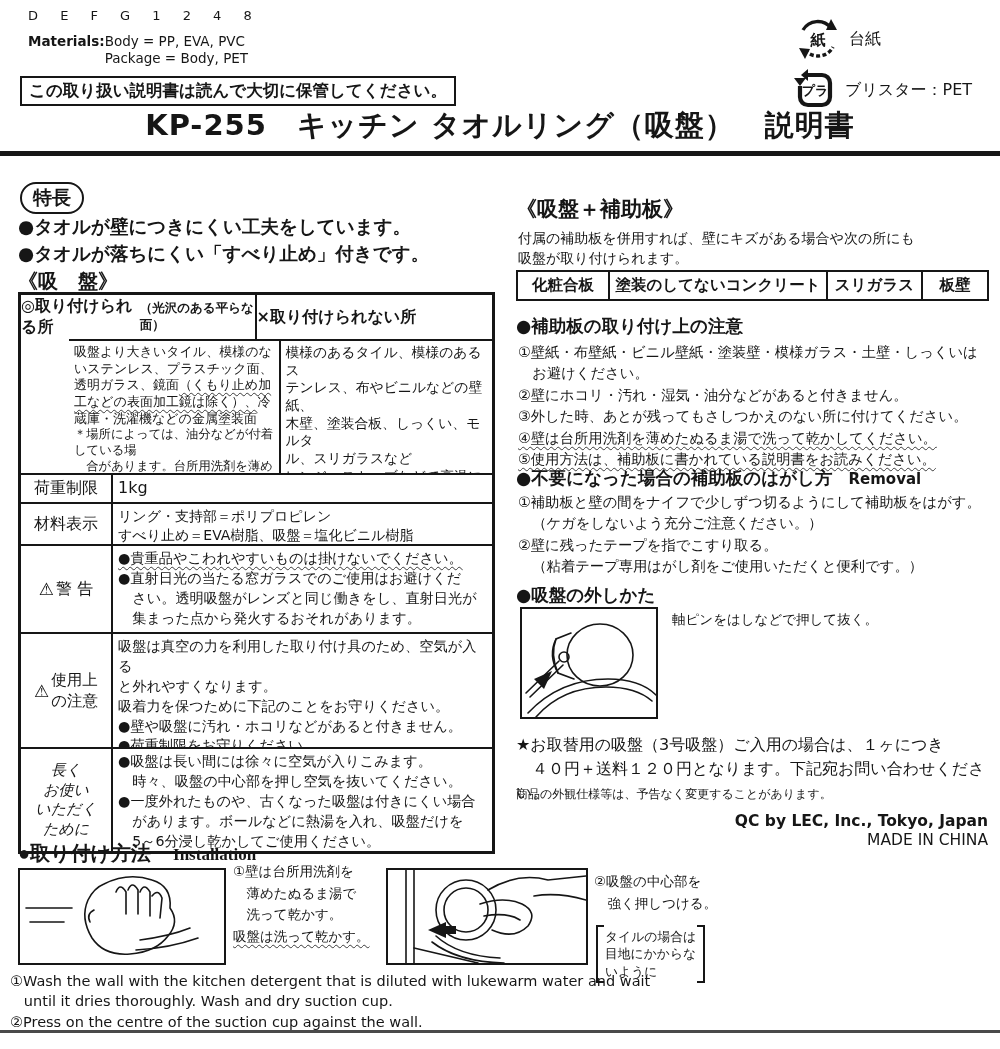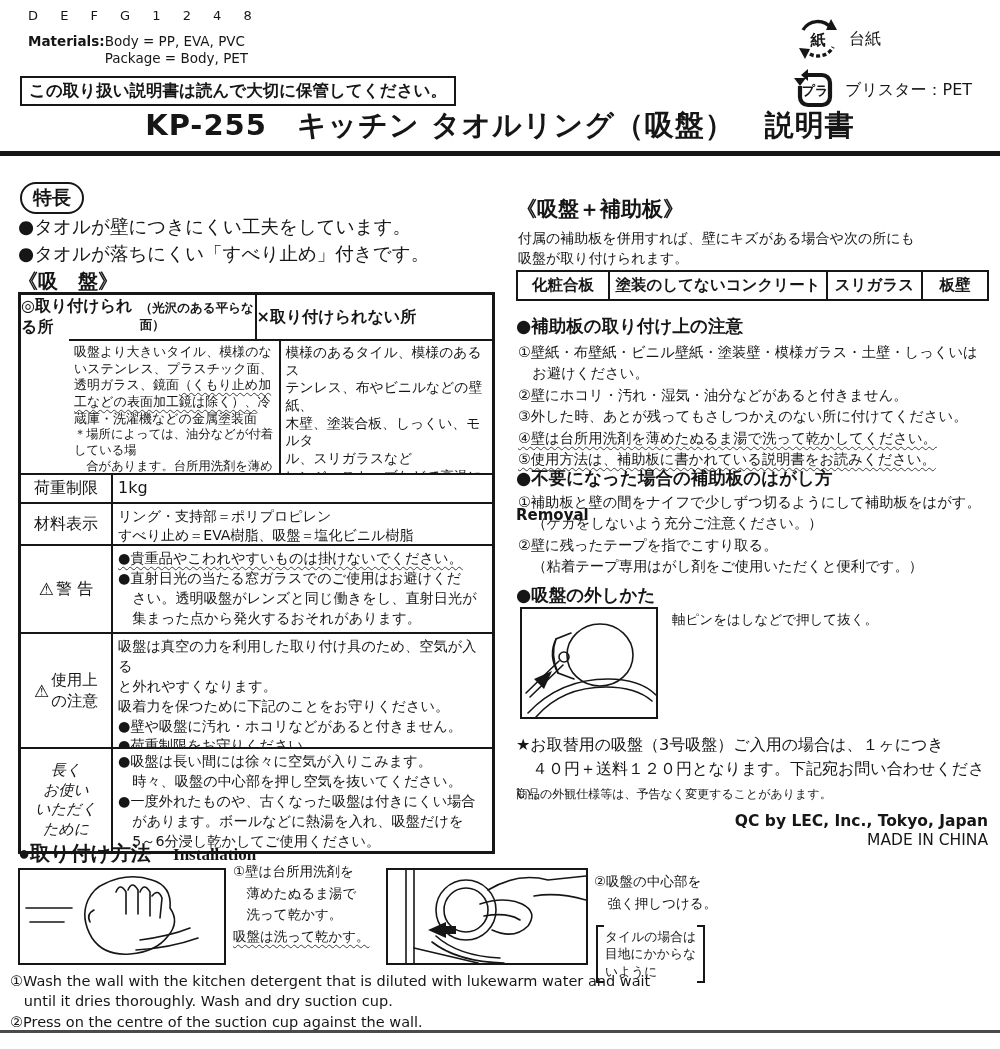--- a/index.html
+++ b/index.html
@@ -19,21 +19,21 @@
   #materials{left:28px;top:33px;font-size:13.5px;display:flex;line-height:1.25;}
   #keep-note{left:20px;top:76px;font-size:16.5px;font-weight:bold;padding:2px 7px;}
   .recy{display:flex;align-items:center;gap:8px;}
   #recycle-paper{left:795px;top:16px;}
   #recycle-plastic{left:793px;top:68px;}
   .recy-label{font-size:16px;}
   #page-title{left:0;top:106px;width:1000px;text-align:center;font-size:29px;font-weight:bold;letter-spacing:1px;}
   #title-rule{left:0;top:151px;width:1000px;height:5px;background:#161616;}
   
   #features-badge{left:20px;top:182px;border:2px solid #161616;border-radius:16px;padding:1px 11px;font-size:19px;font-weight:bold;}
-  #features-list{left:18px;top:214px;font-size:18.5px;font-weight:normal;line-height:1.45;}
+  #features-list{left:18px;top:214px;font-size:18.5px;font-weight:bold;line-height:1.45;}
   #suction-heading{left:18px;top:268px;font-size:20px;font-weight:bold;}
   
   #suction-table{left:18px;top:292px;width:477px;border:3px solid #161616;box-sizing:border-box;}
   .trow{display:flex;border-top:2px solid #161616;box-sizing:border-box;}
   .trow:first-child{border-top:none;}
   .tcell{box-sizing:border-box;overflow:hidden;}
   .half{width:50%;}
   .half.first{border-right:2.5px solid #161616;}
   .hd{height:44px;display:flex;justify-content:flex-start;align-items:center;}
   .hd-main{font-size:16px;font-weight:bold;}
@@ -72,21 +72,21 @@
   
   #aux-heading{left:516px;top:195px;font-size:21px;font-weight:bold;}
   #aux-intro{left:518px;top:228px;font-size:14px;line-height:1.45;}
   #aux-table{left:516px;top:270px;display:flex;border:2.5px solid #161616;box-sizing:border-box;}
   #aux-table .scell{font-size:15.5px;font-weight:bold;text-align:center;padding:3px 0;border-right:2px solid #161616;box-sizing:border-box;}
   #aux-table .scell:last-child{border-right:none;}
   .sc1{width:92px;}.sc2{width:218px;}.sc3{width:95px;}.sc4{width:64px;}
   #aux-notes-heading{left:516px;top:314px;font-size:17.5px;font-weight:bold;}
   #aux-notes{left:518px;top:342px;font-size:14.3px;line-height:1.5;}
   #aux-notes .note{margin:0;}
-  #removal-heading{left:516px;top:466px;display:flex;align-items:baseline;gap:16px;flex-direction:column;}
+  #removal-heading{left:516px;top:466px;display:flex;align-items:baseline;gap:16px;}
   #removal-heading .jp-h{font-size:17.5px;font-weight:bold;}
   #removal-heading .en-h{font-size:15px;font-weight:bold;}
   #removal-steps{left:518px;top:492px;font-size:14.3px;line-height:1.5;}
   #detach-heading{left:516px;top:583px;font-size:17.5px;font-weight:bold;}
   #detach-box{left:520px;top:607px;width:138px;height:112px;}
   #detach-caption{left:672px;top:611px;font-size:13.5px;}
   #replacement-note{left:516px;top:733px;font-size:16px;line-height:1.5;}
   #spec-note{left:516px;top:786px;font-size:12px;}
   #qc-line{left:516px;top:812px;width:472px;text-align:right;font-size:15.5px;font-weight:bold;}
   #made-in{left:516px;top:831px;width:472px;text-align:right;font-size:15.5px;}

